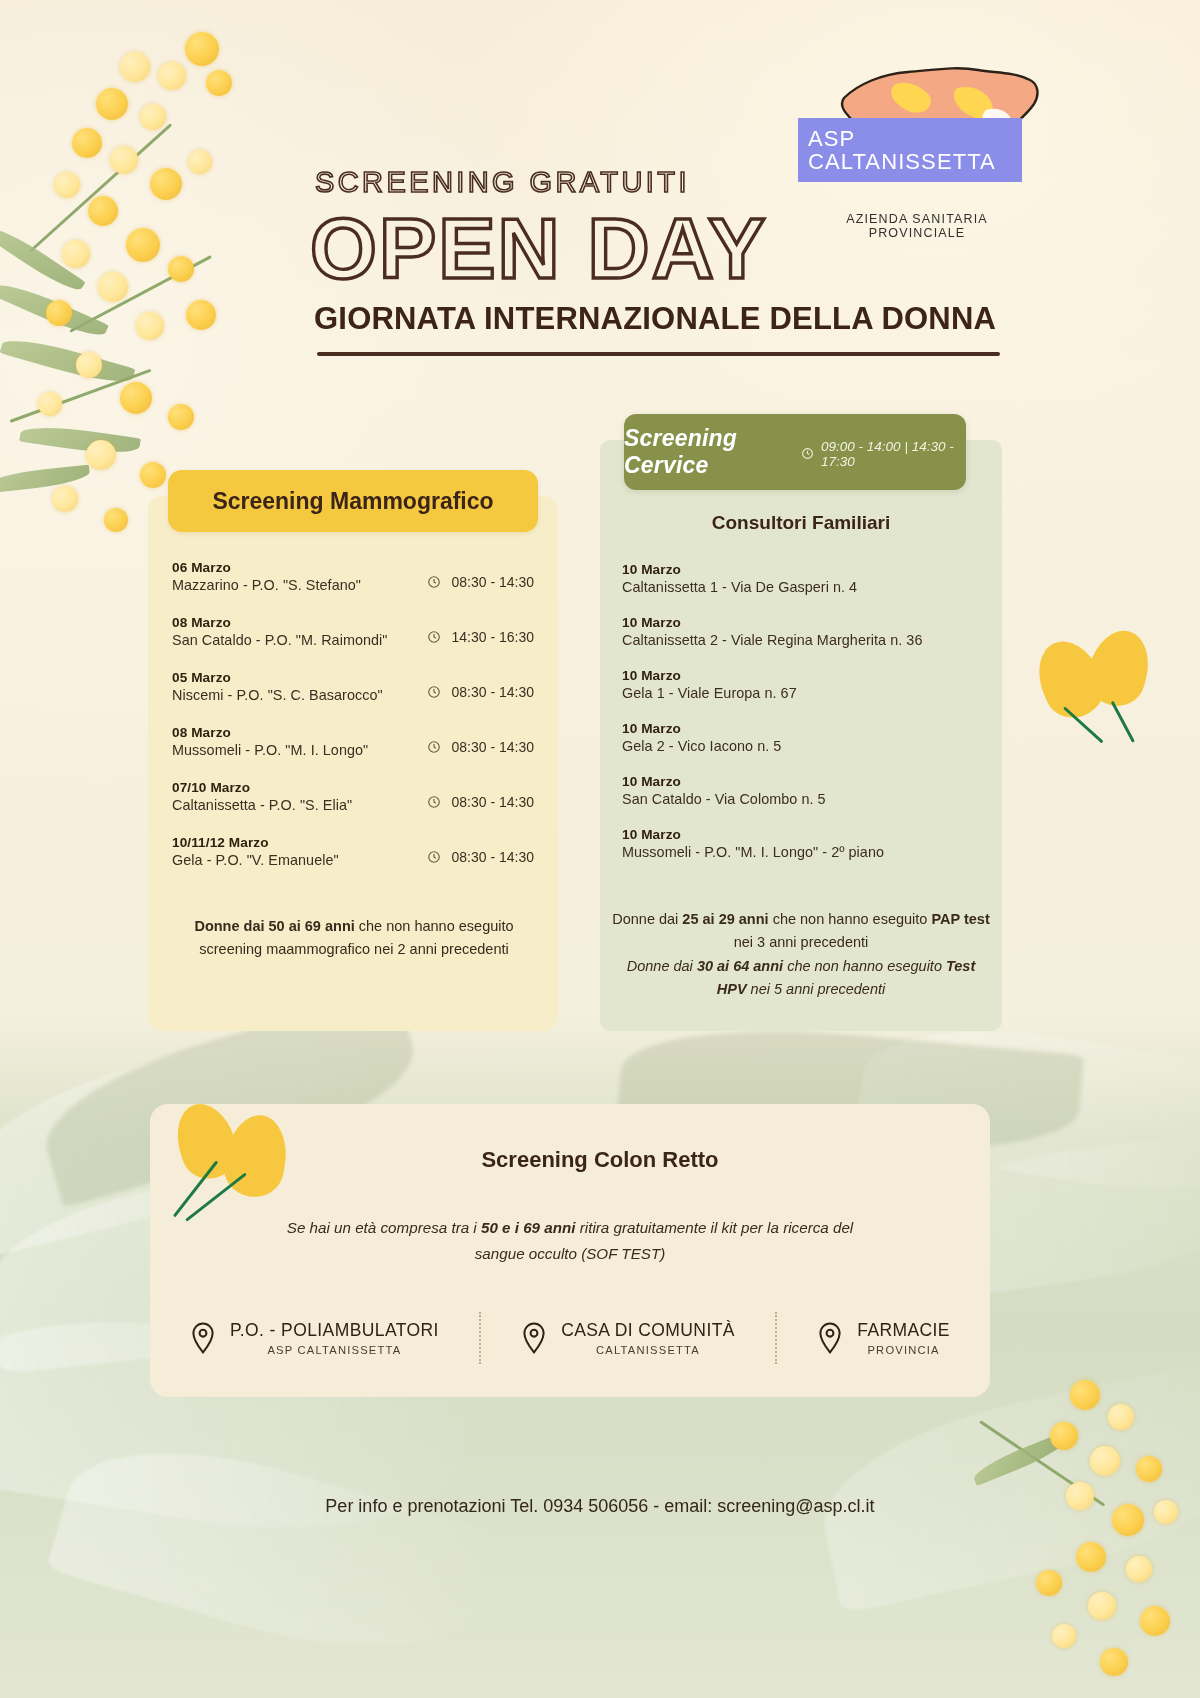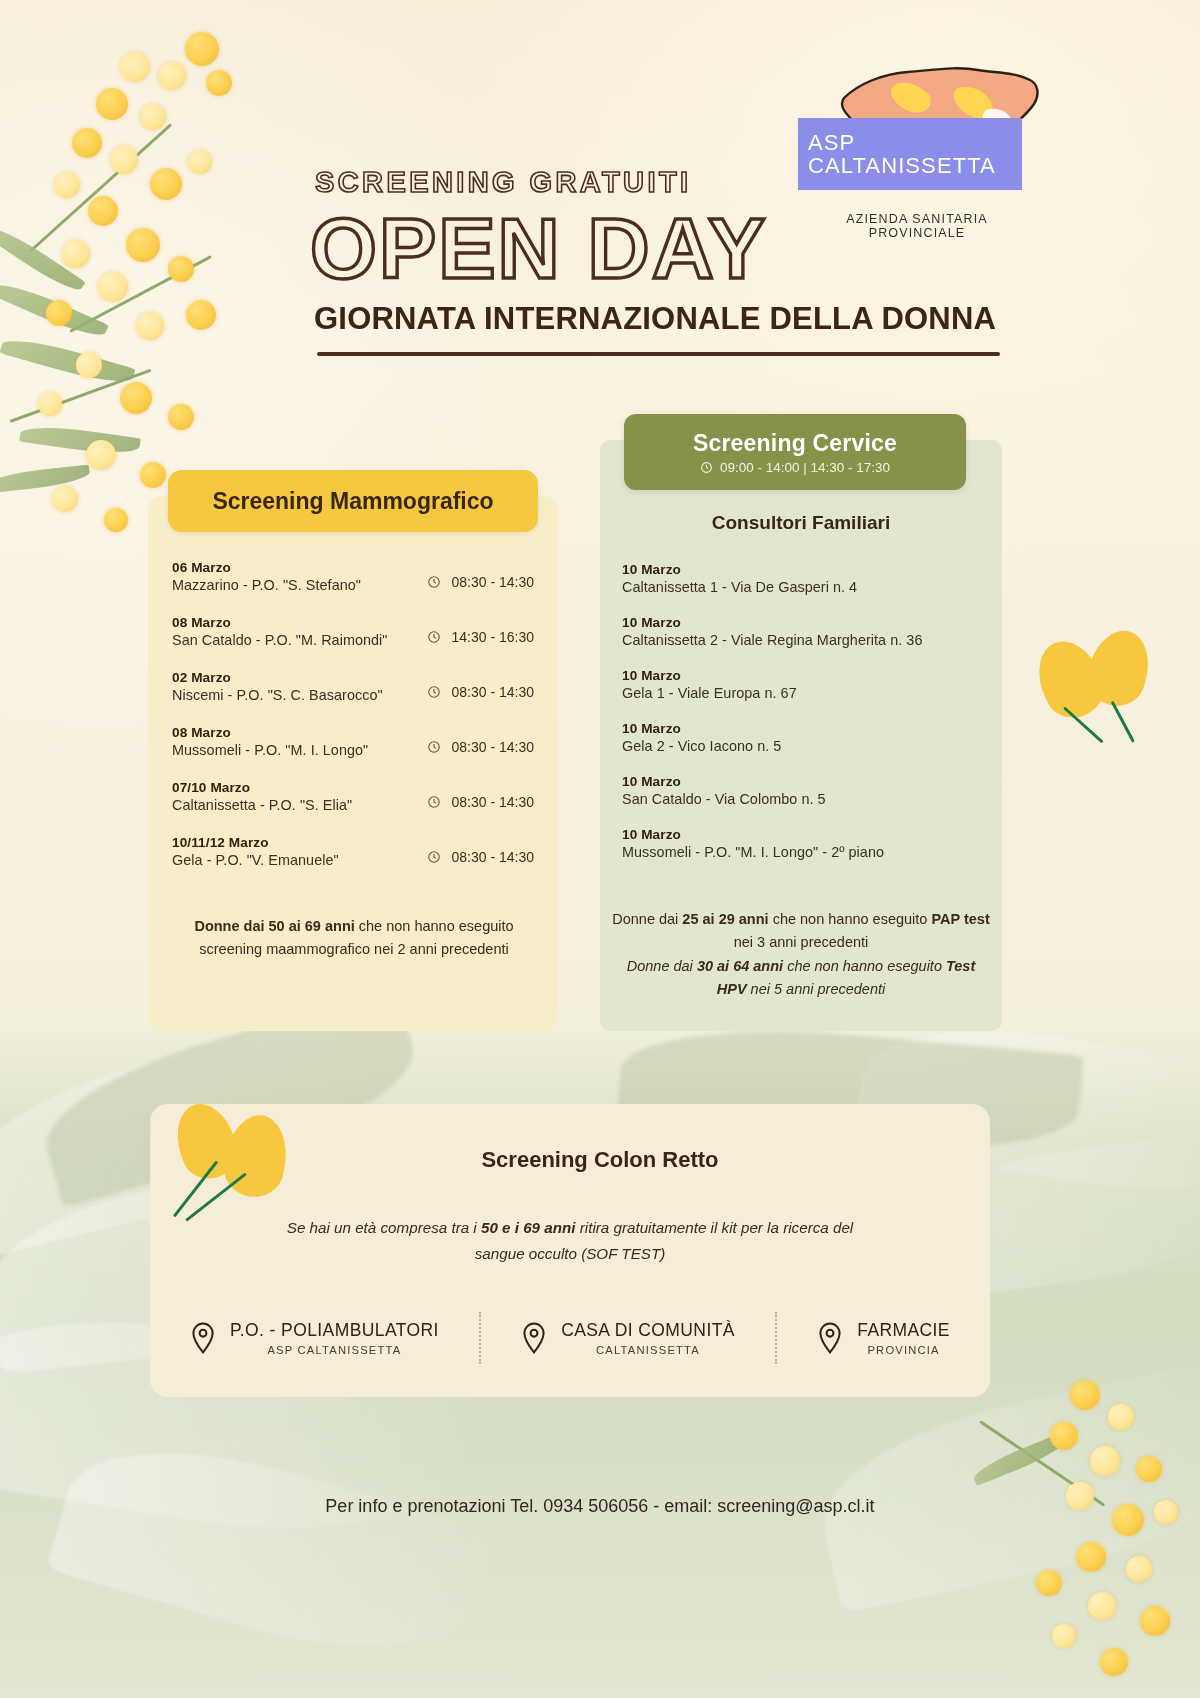--- a/index.html
+++ b/index.html
@@ -65,21 +65,21 @@
     border-radius:55% 55% 55% 55% / 62% 62% 38% 38%;
   }
   .petal-stem{
     position:absolute;background:#1e7a43;border-radius:3px;transform-origin:left center;
   }
 
   
   .header{ position:absolute; left:0; top:0; width:1200px; }
   .kicker{
     position:absolute; left:315px; top:166px;
-    font-size:29px; font-weight:700; letter-spacing:3.4px;
+    font-size:29px; font-weight:400; letter-spacing:3.4px;
     color:transparent;
     -webkit-text-stroke:1.6px #4a2d20;
     font-family:"Liberation Sans", sans-serif;
   }
   .bigtitle{
     position:absolute; left:310px; top:205px;
     font-size:86px; font-weight:700; letter-spacing:2px; line-height:1;
     color:transparent;
     -webkit-text-stroke:3.4px #4a2d20;
   }
@@ -92,21 +92,21 @@
     position:absolute; left:317px; top:352px; width:683px; height:4px;
     background:#4a2d20; border-radius:2px;
   }
 
   
   .logo{ position:absolute; left:798px; top:58px; width:244px; height:160px; }
   .logo-map{
     position:absolute; left:40px; top:0; width:204px; height:120px;
   }
   .logo-band{
-    position:absolute; left:0; top:60px; width:224px; height:72px;
+    position:absolute; left:0; top:60px; width:224px; height:64px;
     background:#8b8ee8;
     display:flex; flex-direction:column; justify-content:center;
     padding-left:10px;
   }
   .logo-band span{
     color:#fff; font-size:22px; line-height:1.06; letter-spacing:1.1px;
     font-family:"Liberation Sans", sans-serif;
   }
   .logo-sub{
     position:absolute; left:0; top:134px; width:238px;
@@ -129,22 +129,23 @@
   }
   .hdr-mammo span{ font-size:23px; font-weight:700; color:#3b2418; }
 
   .card-cervice{
     position:absolute; left:600px; top:440px; width:402px; height:591px;
     background:#e3e6cf; border-radius:10px;
   }
   .hdr-cervice{
     position:absolute; left:624px; top:414px; width:342px; height:76px;
     background:#87914a; border-radius:12px;
-    display:flex; flex-direction:column; align-items:center; justify-content:center;
+    display:flex; flex-direction:row; align-items:center; justify-content:center;
     box-shadow:0 2px 6px rgba(110,115,70,.18);
+    font-style:italic;
   }
   .hdr-cervice .t{ font-size:23px; font-weight:700; color:#fff; letter-spacing:.2px; }
   .hdr-cervice .h{ font-size:13.5px; color:#f1f3e2; margin-top:3px; display:flex; align-items:center; gap:7px;}
 
   .card-colon{
     position:absolute; left:150px; top:1104px; width:840px; height:293px;
     background:#f6edd8; border-radius:18px;
   }
 
   
@@ -403,21 +404,21 @@
       <span>
         <svg width="14" height="14" viewBox="0 0 24 24" fill="none" stroke="#6b5a45" stroke-width="2">
           <circle cx="12" cy="12" r="9"></circle>
           <path d="M12 7v5l3.2 2"></path>
         </svg>
       </span>
       <span>14:30 - 16:30</span>
     </div>
   </div>
 <div class="row" style="left: 172px; top: 670px; width: 362px;">
-    <div class="d">02 Marzo</div>
+    <div class="d">05 Marzo</div>
     <div class="p">Niscemi - P.O. "S. C. Basarocco"</div>
     <div class="time">
       <span>
         <svg width="14" height="14" viewBox="0 0 24 24" fill="none" stroke="#6b5a45" stroke-width="2">
           <circle cx="12" cy="12" r="9"></circle>
           <path d="M12 7v5l3.2 2"></path>
         </svg>
       </span>
       <span>08:30 - 14:30</span>
     </div>

